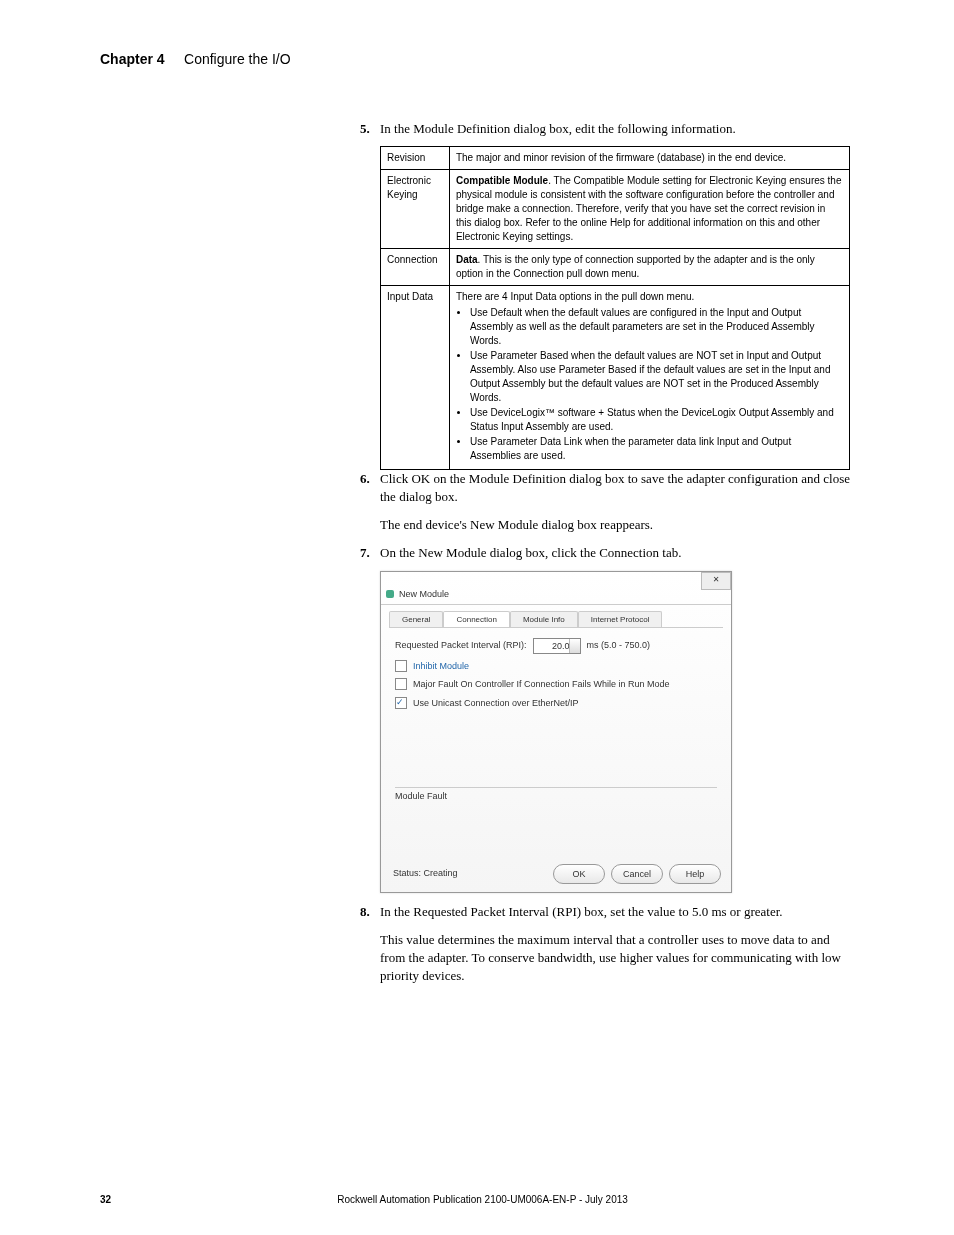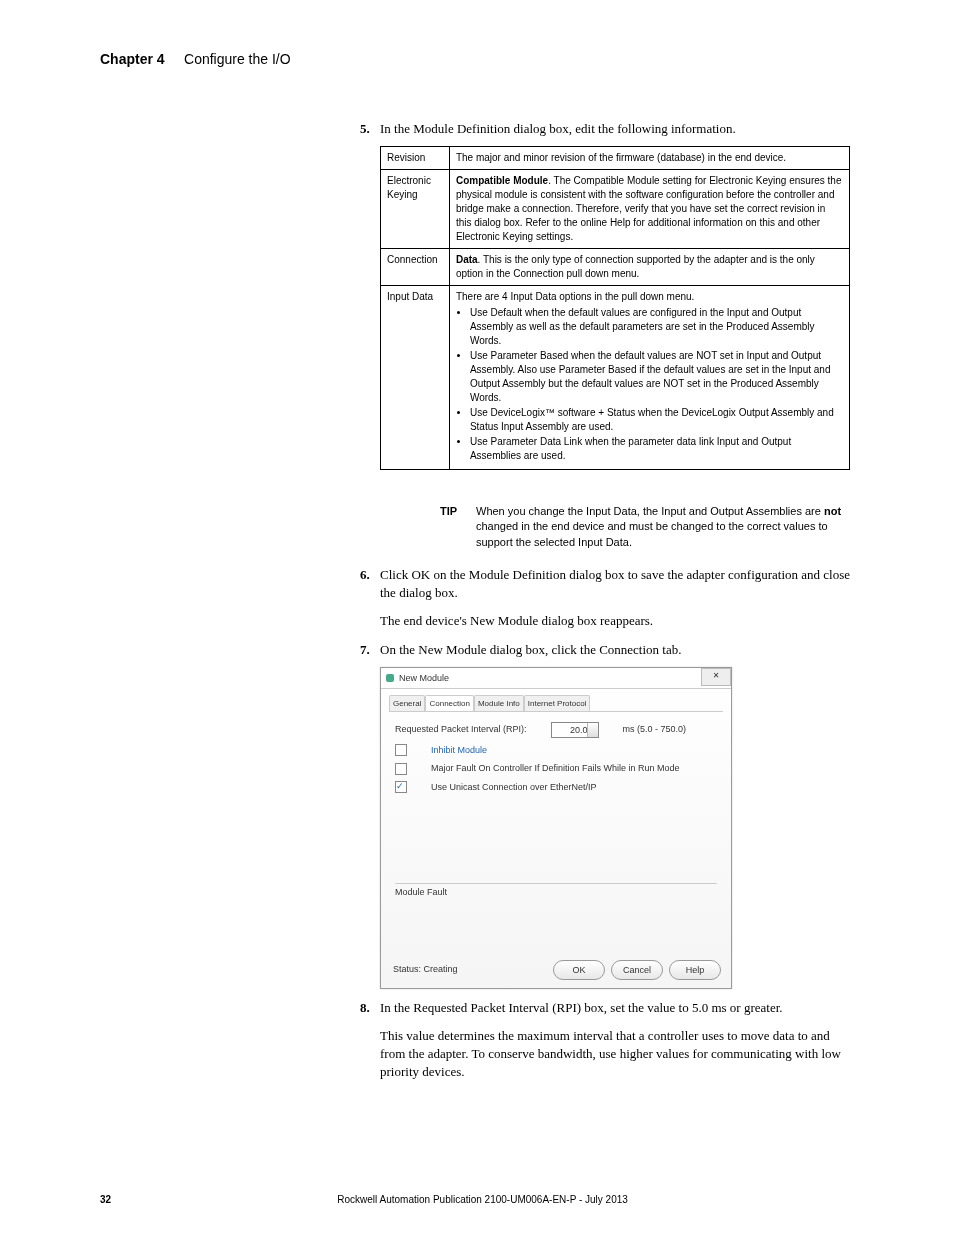--- a/index.html
+++ b/index.html
@@ -92,20 +92,21 @@
     color: #333;
     box-shadow: 0 0 2px rgba(0,0,0,0.15);
   }
   .screenshot .titlebar {
     height: 20px;
     line-height: 20px;
     padding-left: 18px;
     border-bottom: 1px solid #ccc;
     font-size: 9px;
     position: relative;
+    margin-top: 12px;
   }
   .screenshot .titlebar::before {
     content: "";
     position: absolute;
     left: 5px; top: 6px;
     width: 8px; height: 8px;
     background: #4a8;
     border-radius: 2px;
   }
   .screenshot .close-x {
@@ -119,38 +120,38 @@
     font-size: 8px;
   }
   .screenshot .tabs {
     margin: 6px 8px 0 8px;
     border-bottom: 1px solid #ccc;
     height: 16px;
     display: flex;
     font-size: 8px;
   }
   .screenshot .tab {
-    padding: 2px 3px;
+    padding: 2px 12px;
     border: 1px solid #ccc;
     border-bottom: none;
     margin-right: 0;
     background: #f0f0f0;
     border-radius: 2px 2px 0 0;
   }
   .screenshot .tab.active {
     background: #fff;
   }
   .screenshot .body {
     padding: 10px 14px;
   }
   .screenshot .row {
     display: flex;
     align-items: center;
     margin-bottom: 6px;
-    gap: 24px;
+    gap: 6px;
   }
   .screenshot .spin {
     display: inline-block;
     width: 36px;
     height: 14px;
     border: 1px solid #888;
     background: #fff;
     text-align: right;
     padding-right: 10px;
     position: relative;
@@ -260,24 +261,20 @@
             <li>Use Default when the default values are configured in the Input and Output Assembly as well as the default parameters are set in the Produced Assembly Words.</li>
             <li>Use Parameter Based when the default values are NOT set in Input and Output Assembly. Also use Parameter Based if the default values are set in the Input and Output Assembly but the default values are NOT set in the Produced Assembly Words.</li>
             <li>Use DeviceLogix™ software + Status when the DeviceLogix Output Assembly and Status Input Assembly are used.</li>
             <li>Use Parameter Data Link when the parameter data link Input and Output Assemblies are used.</li>
           </ul>
         </td>
       </tr>
     </tbody>
       </table>
 
-    <div class="tip-block">
-      <div class="tip-label">TIP</div>
-      <div class="tip-text"><span>When you change the Input Data, the Input and Output Assemblies are </span><b>not</b><span> changed in the end device and must be changed to the correct values to support the selected Input Data.</span></div>
-    </div>
 
     <div class="step">
       <div class="step-num">6.</div>
       <div class="step-text">Click OK on the Module Definition dialog box to save the adapter configuration and close the dialog box.</div>
     </div>
     <div class="body-text">The end device's New Module dialog box reappears.</div>
 
     <div class="step">
       <div class="step-num">7.</div>
       <div class="step-text">On the New Module dialog box, click the Connection tab.</div>
@@ -297,21 +294,21 @@
           <span>Requested Packet Interval (RPI):</span>
           <span class="spin">20.0</span>
           <span>ms (5.0 - 750.0)</span>
         </div>
         <div class="row">
           <span class="chk"></span>
           <span style="color:#2266aa">Inhibit Module</span>
         </div>
         <div class="row">
           <span class="chk"></span>
-          <span>Major Fault On Controller If Definition Fails While in Run Mode</span>
+          <span>Major Fault On Controller If Connection Fails While in Run Mode</span>
         </div>
         <div class="row">
           <span class="chk checked"></span>
           <span>Use Unicast Connection over EtherNet/IP</span>
         </div>
       </div>
       <div class="fault-box">
         <span>Module Fault</span>
       </div>
       <div class="status">Status: Creating</div>

